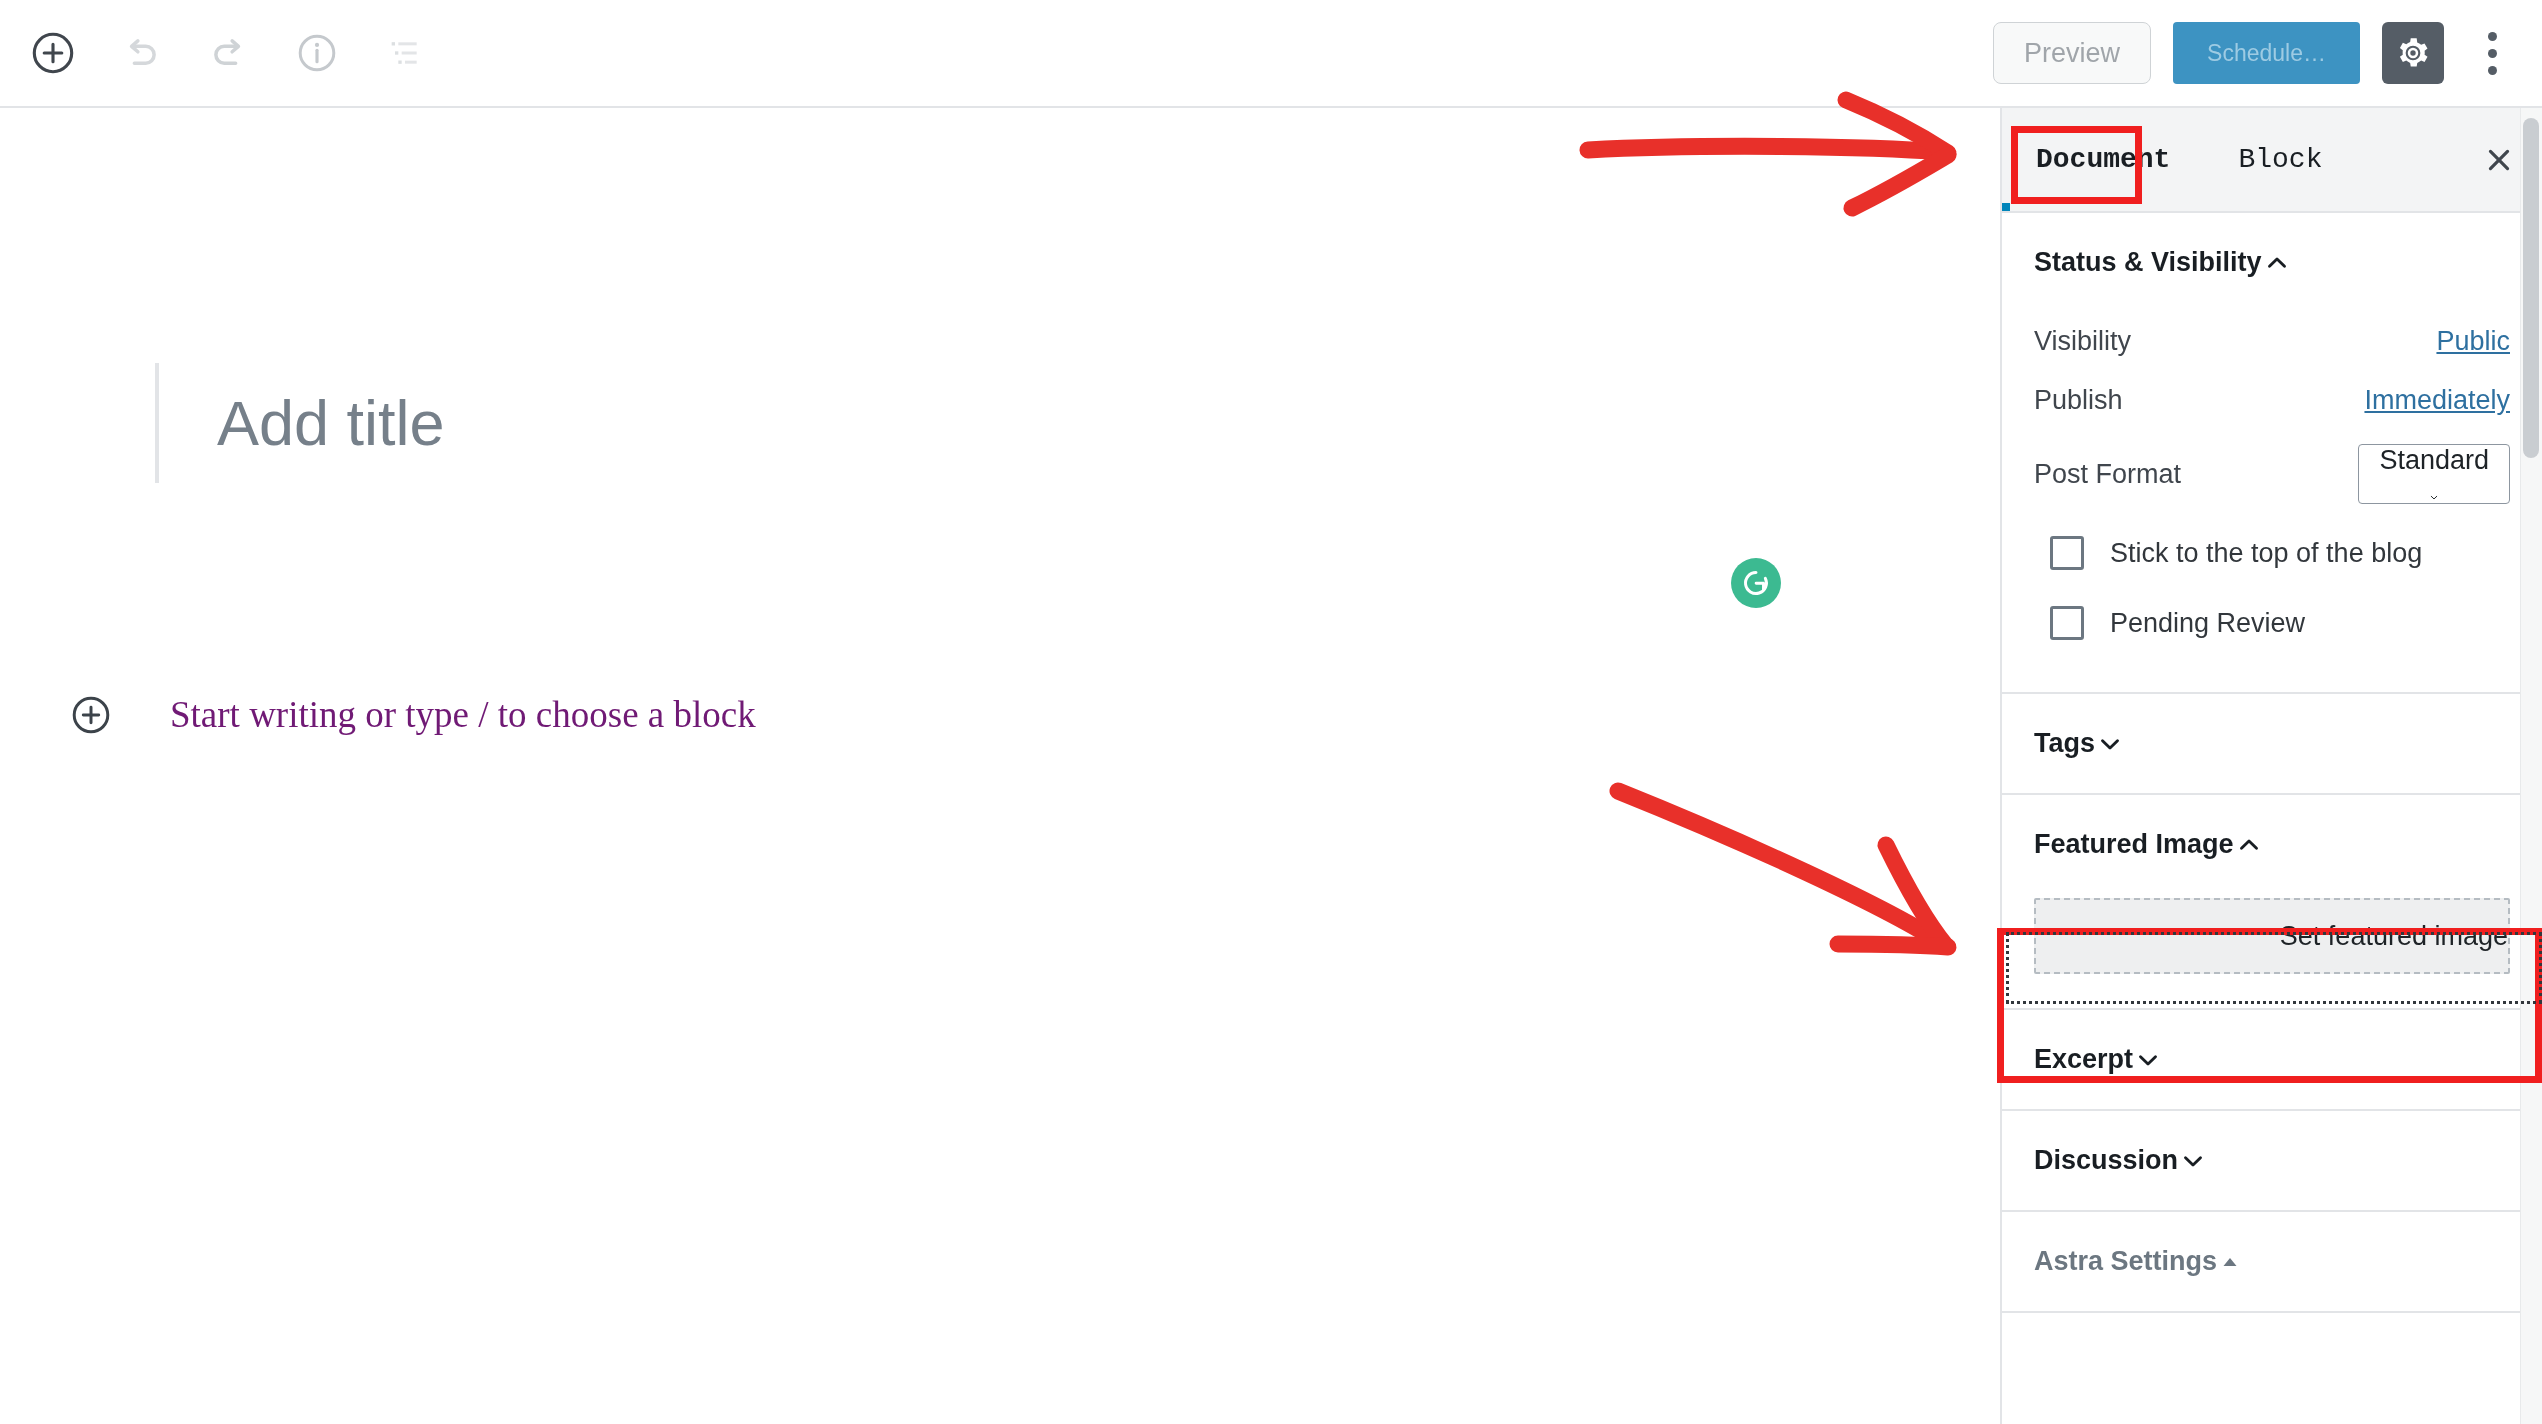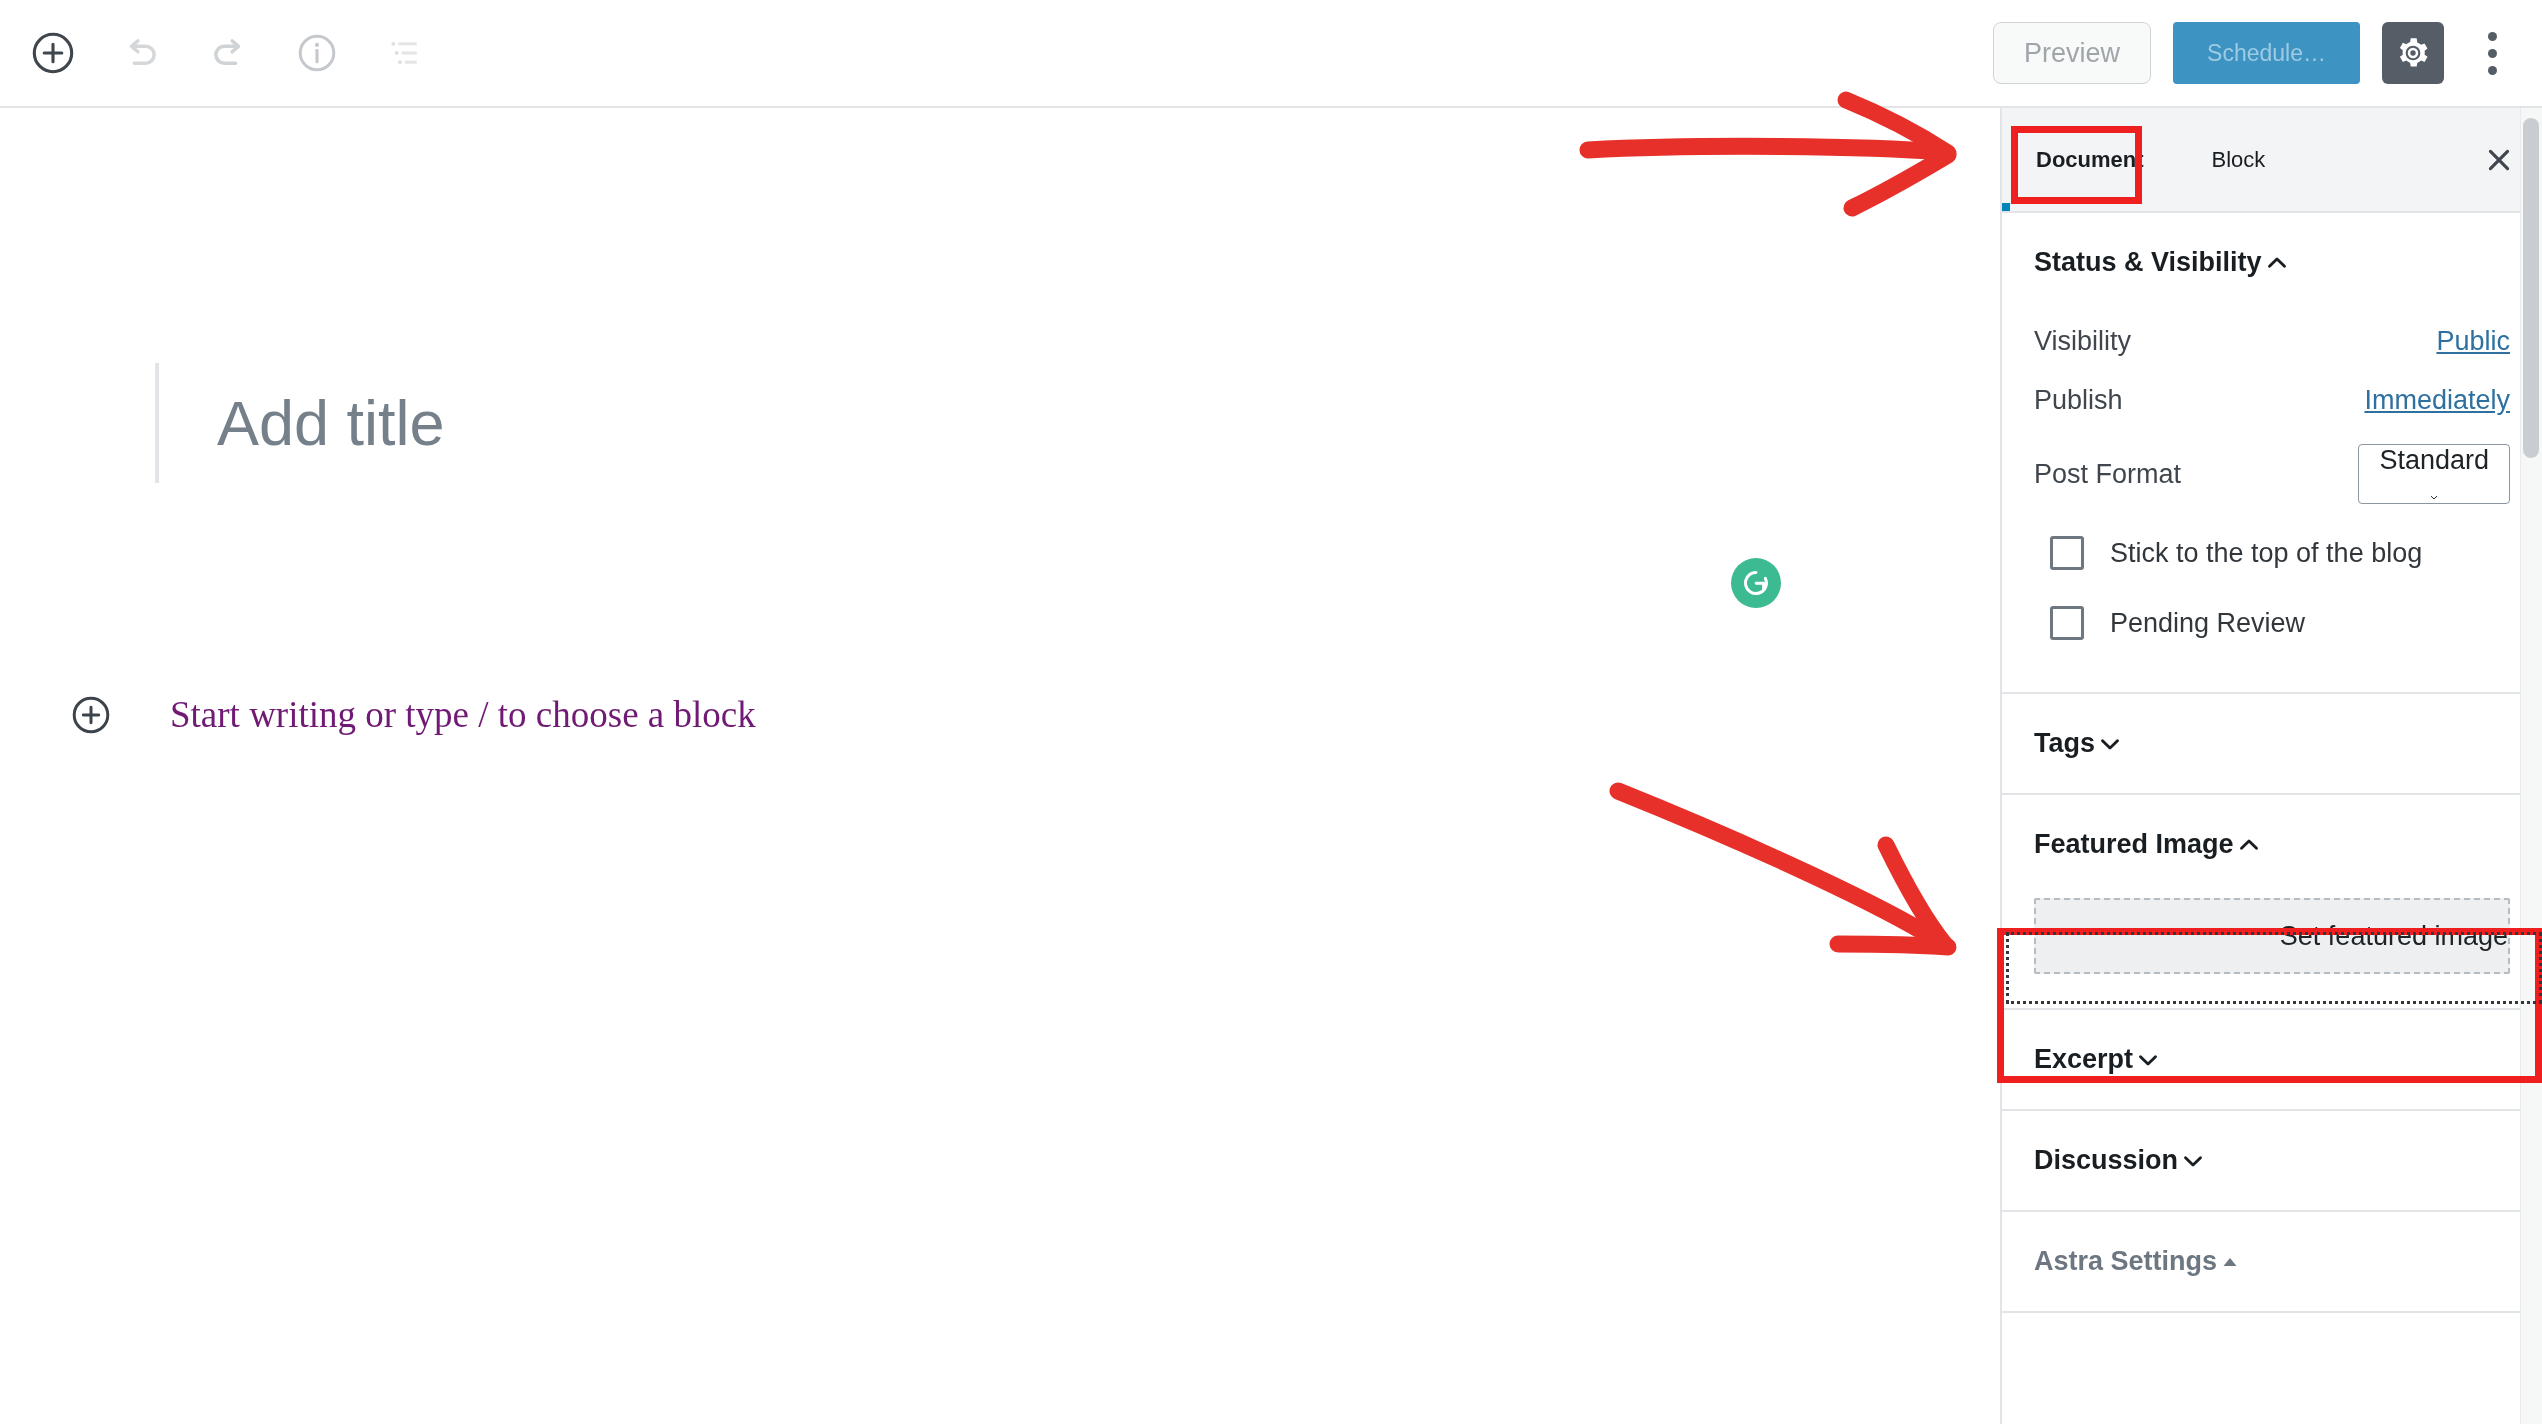--- a/index.html
+++ b/index.html
@@ -73,23 +73,23 @@
   
   .sidebar {
     position: absolute; right: 0; top: 108px; width: 542px; height: 1316px;
     background: #ffffff; border-left: 2px solid #e2e4e7;
   }
   .sb-tabs {
     height: 105px; background: #f3f4f5; border-bottom: 2px solid #e2e4e7;
     display: flex; align-items: stretch; position: relative;
   }
   .sb-tab {
-    display: flex; align-items: center; padding: 9px 34px; font-size: 22px;
+    display: flex; align-items: center; padding: 9px 34px; font-size: 28px;
     color: #191e23; background: none; border: none; cursor: pointer;
-    font-family: Liberation Sans, sans-serif; position: relative;
+    font-family: Liberation Mono, monospace; position: relative;
   }
   .sb-tab.active { font-weight: bold; background: #f3f4f5; }
   .sb-tab.active::after {
     content: ""; position: absolute; left: 0; bottom: 0; width: 8px; height: 8px; background: #0085ba;
   }
   .sb-close {
     margin-left: auto; width: 86px; display: flex; align-items: center; justify-content: center;
     background: none; border: none; cursor: pointer;
   }
 

